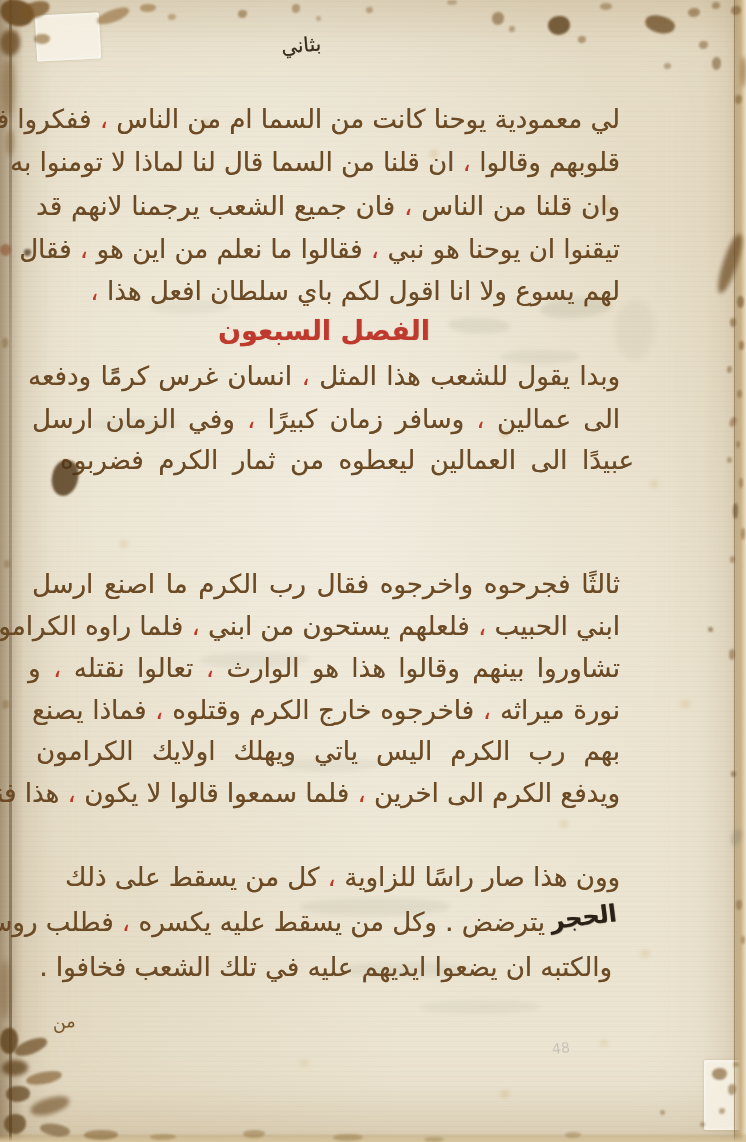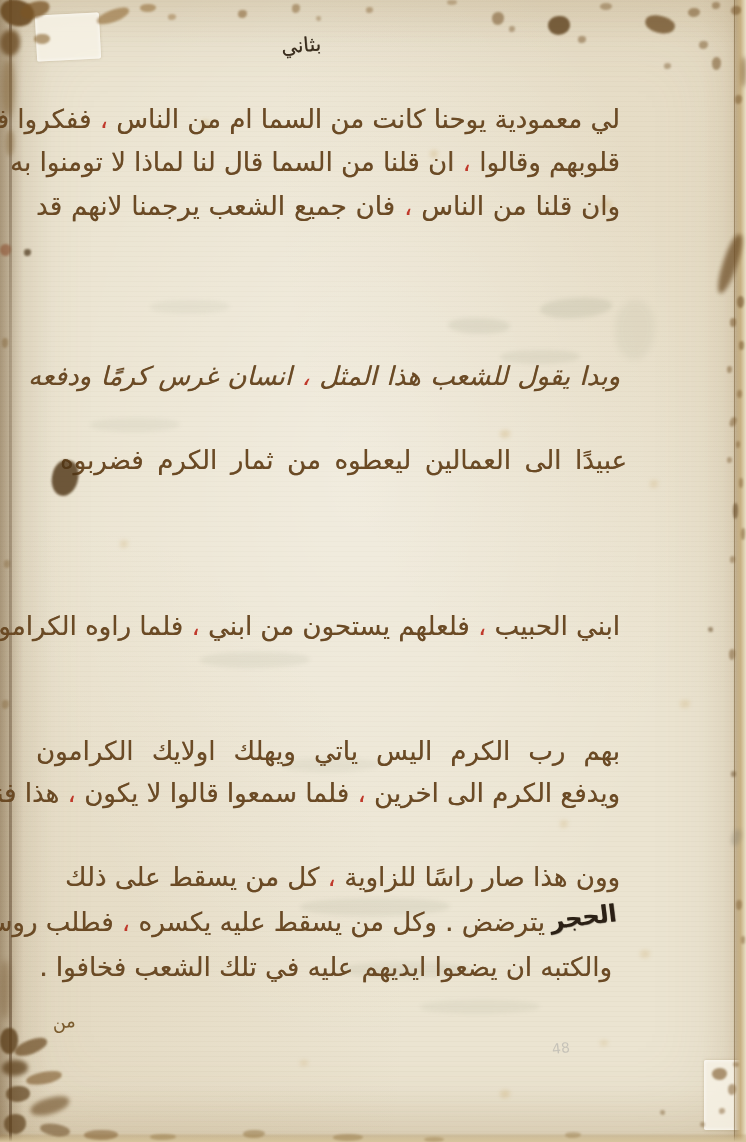--- a/index.html
+++ b/index.html
@@ -184,25 +184,32 @@
       <div class="stain" style="left: 300px; top: 1060px; width: 8px; height: 6px; background: rgb(201, 169, 106); opacity: 0.25; filter: blur(2px); transform: rotate(0deg); z-index: 1;"></div>
       <div class="stain" style="left: 500px; top: 1090px; width: 10px; height: 8px; background: rgb(201, 169, 106); opacity: 0.3; filter: blur(2px); transform: rotate(0deg); z-index: 1;"></div>
       <div class="stain" style="left: 600px; top: 1040px; width: 8px; height: 6px; background: rgb(201, 169, 106); opacity: 0.25; filter: blur(2px); transform: rotate(0deg); z-index: 1;"></div>
     </div>
 
   <div class="header-word">بثاني</div>
 
   <div class="line ink" style="top:100px; right:126px; left:28px;">لي معمودية يوحنا كانت من السما ام من الناس <span class="rd">،</span> ففكروا في</div>
   <div class="line ink" style="top:143px; right:126px; left:28px;">قلوبهم وقالوا <span class="rd">،</span> ان قلنا من السما قال لنا لماذا لا تومنوا به</div>
   <div class="line ink" style="top:187px; right:126px; left:36px;">وان قلنا من الناس <span class="rd">،</span> فان جميع الشعب يرجمنا لانهم قد</div>
-
-
-  <div class="line ink" style="top:357px; right:126px; left:28px;font-style:italic;">وبدا يقول للشعب هذا المثل <span class="rd">،</span> انسان غرس كرمًا ودفعه</div>
-  <div class="line ink" style="top:441px; right:119px; left:60px;">عبيدًا الى العمالين ليعطوه من ثمار الكرم فضربوه</div>
+  <div class="line ink" style="top:230px; right:126px; left:28px;">تيقنوا ان يوحنا هو نبي <span class="rd">،</span> فقالوا ما نعلم من اين هو <span class="rd">،</span> فقال</div>
+  <div class="line ink" style="top:272px; right:126px; left:232px;">لهم يسوع ولا انا اقول لكم باي سلطان افعل هذا <span class="rd">،</span></div>
+
+  <div class="rubric">الفصل السبعون</div>
+
+  <div class="line ink" style="top:357px; right:126px; left:28px;">وبدا يقول للشعب هذا المثل <span class="rd">،</span> انسان غرس كرمًا ودفعه</div>
+  <div class="line ink" style="top:400px; right:126px; left:32px;">الى عمالين <span class="rd">،</span> وسافر زمان كبيرًا <span class="rd">،</span> وفي الزمان ارسل</div>
+  <div class="line ink" style="top:441px; right:112px; left:60px;">عبيدًا الى العمالين ليعطوه من ثمار الكرم فضربوه</div>
+  <div class="line ink" style="top:565px; right:126px; left:32px;">ثالثًا فجرحوه واخرجوه فقال رب الكرم ما اصنع ارسل</div>
   <div class="line ink" style="top:607px; right:126px; left:28px;">ابني الحبيب <span class="rd">،</span> فلعلهم يستحون من ابني <span class="rd">،</span> فلما راوه الكرامون</div>
+  <div class="line ink" style="top:649px; right:126px; left:28px;">تشاوروا بينهم وقالوا هذا هو الوارث <span class="rd">،</span> تعالوا نقتله <span class="rd">،</span> و</div>
+  <div class="line ink" style="top:691px; right:126px; left:32px;">نورة ميراثه <span class="rd">،</span> فاخرجوه خارج الكرم وقتلوه <span class="rd">،</span> فماذا يصنع</div>
   <div class="line ink" style="top:732px; right:126px; left:36px;">بهم رب الكرم اليس ياتي ويهلك اولايك الكرامون</div>
   <div class="line ink" style="top:774px; right:126px; left:28px;">ويدفع الكرم الى اخرين <span class="rd">،</span> فلما سمعوا قالوا لا يكون <span class="rd">،</span> هذا فنظر</div>
   <div class="line ink" style="top:858px; right:126px; left:107px;">وون هذا صار راسًا للزاوية <span class="rd">،</span> كل من يسقط على ذلك</div>
   <div class="line ink" style="top:903px; right:201px; left:55px;">يترضض . وكل من يسقط عليه يكسره <span class="rd">،</span> فطلب روسا الكهنة</div>
   <div class="line ink" style="top:948px; right:134px; left:45px;">والكتبه ان يضعوا ايديهم عليه في تلك الشعب فخافوا .</div>
 
   <div class="margin-note">الحجر</div>
   <div class="catchword">من</div>
   <div class="pencil">48</div>
 

